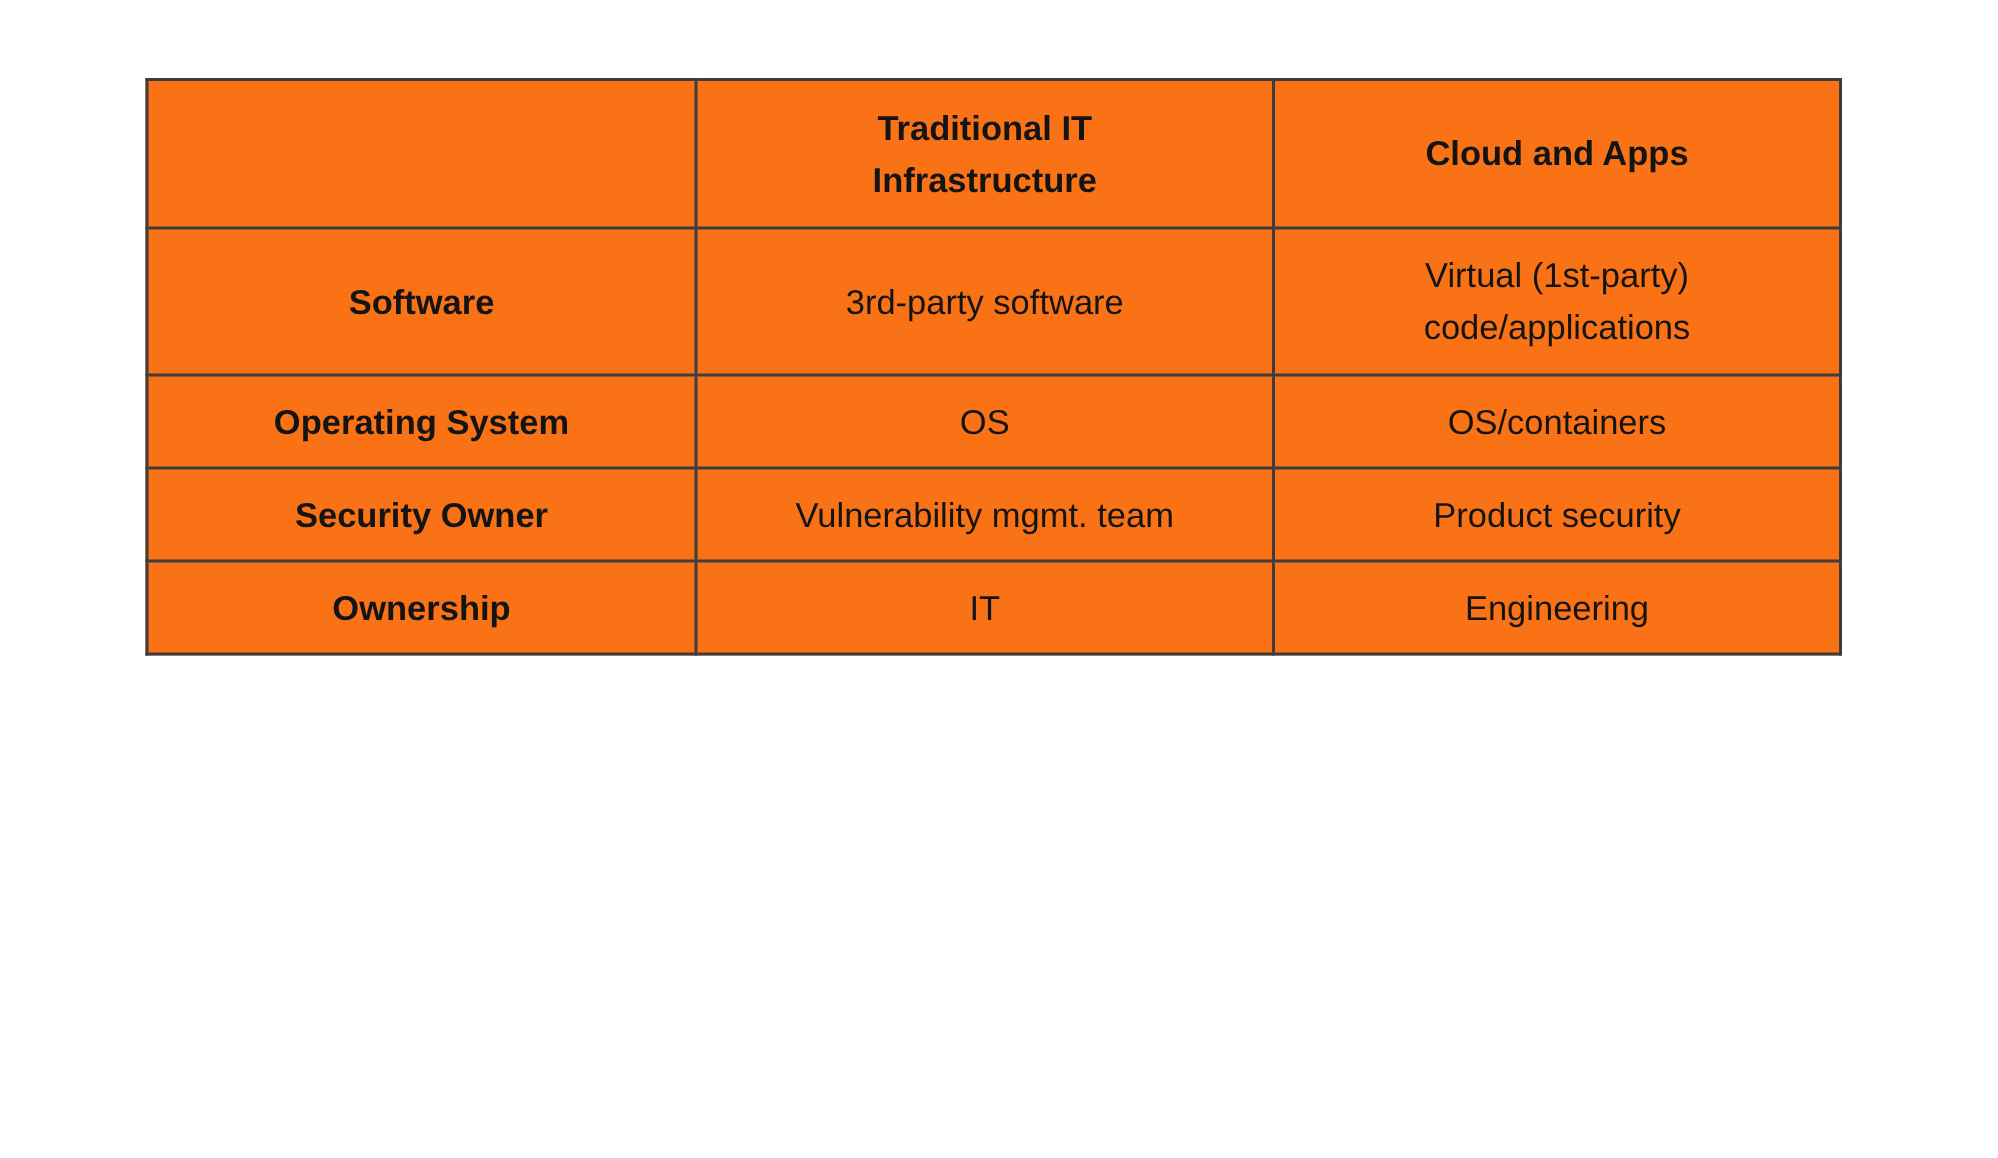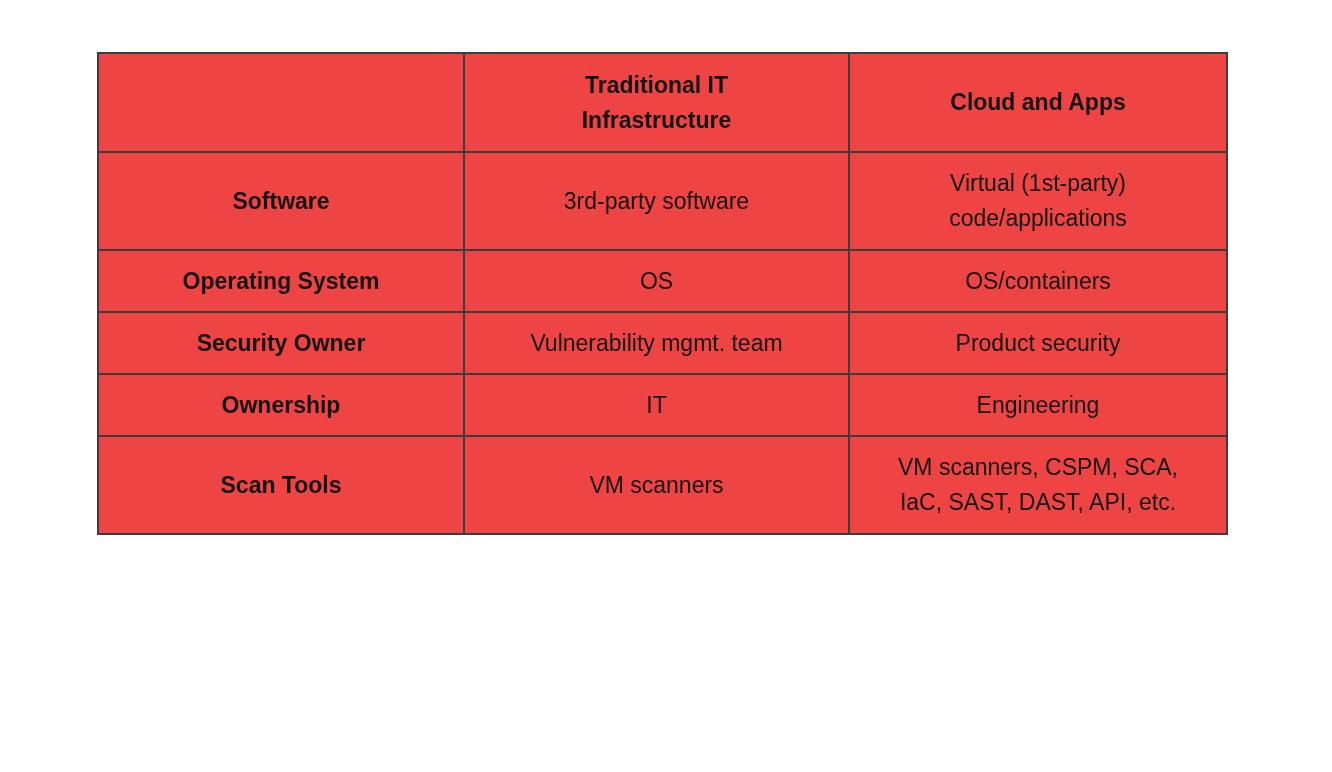--- a/index.html
+++ b/index.html
@@ -17,21 +17,21 @@
     height: 772px;
     background: #ffffff;
     overflow: hidden;
   }
   table.comparison {
     position: absolute;
     left: 97px;
     top: 52px;
     border-collapse: collapse;
     table-layout: fixed;
-    background: #ef4444;
+    background: #f97316;
   }
   table.comparison th,
   table.comparison td {
     border: 2px solid #3d3d3d;
     text-align: center;
     vertical-align: middle;
     padding: 2px 10px;
     font-size: 23px;
     line-height: 35px;
     white-space: pre-line;
@@ -87,21 +87,15 @@
       <tr class="h-normal">
         <td class="row-label">Security Owner</td>
         <td class="value">Vulnerability mgmt. team</td>
         <td class="value">Product security</td>
       </tr>
       <tr class="h-normal">
         <td class="row-label">Ownership</td>
         <td class="value">IT</td>
         <td class="value">Engineering</td>
       </tr>
-      <tr class="h-tall">
-        <td class="row-label">Scan Tools</td>
-        <td class="value">VM scanners</td>
-        <td class="value">VM scanners, CSPM, SCA,
-IaC, SAST, DAST, API, etc.</td>
-      </tr>
     </tbody>
   </table>
 </div>
 
 </body></html>

